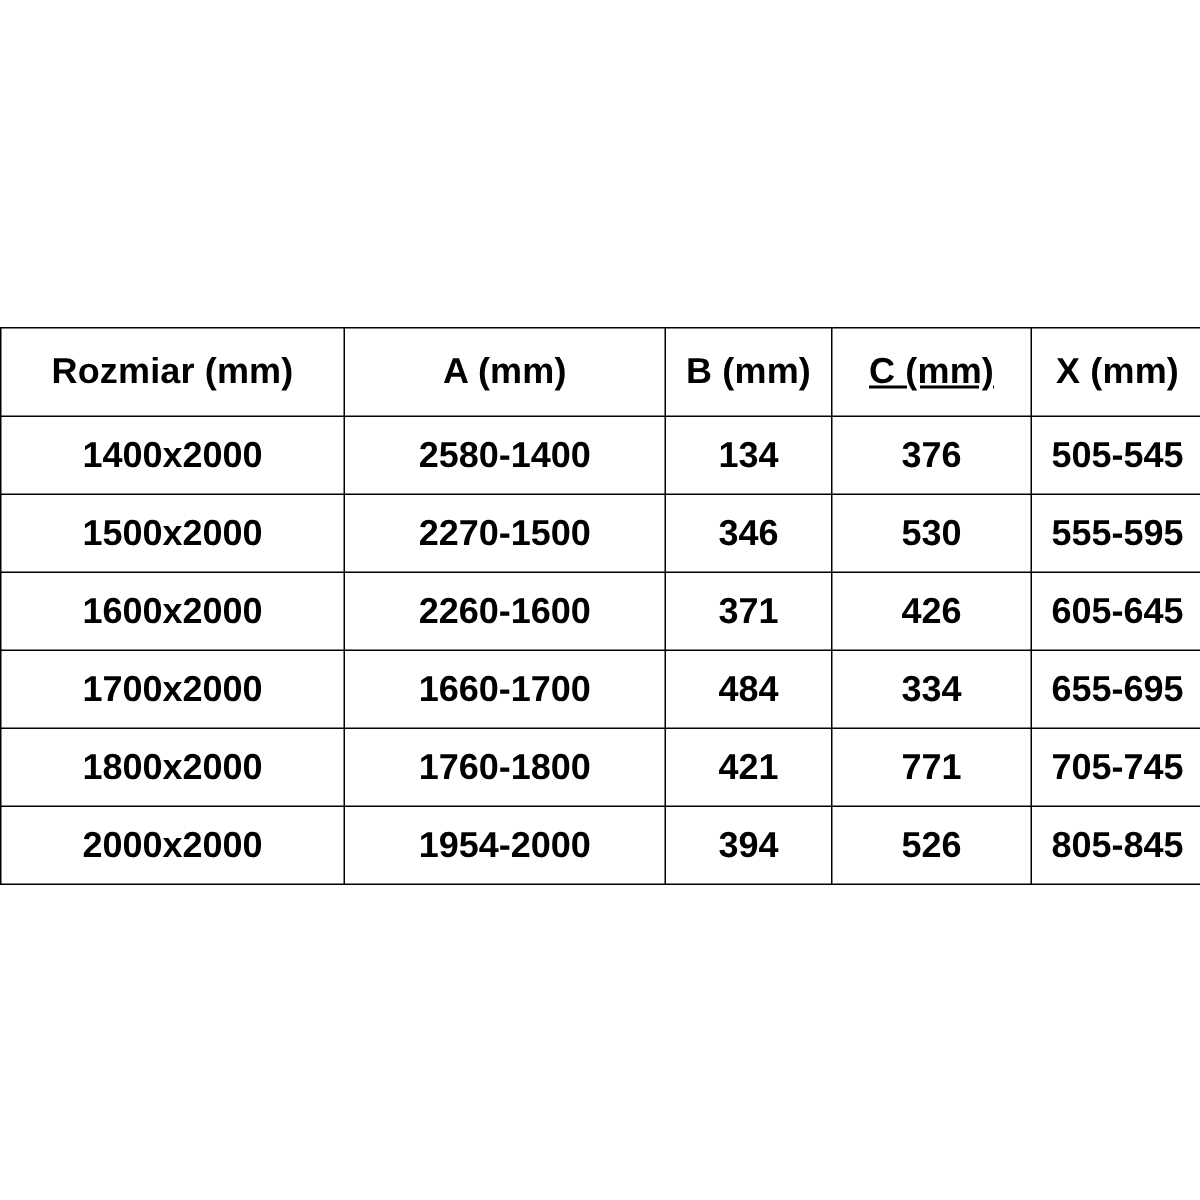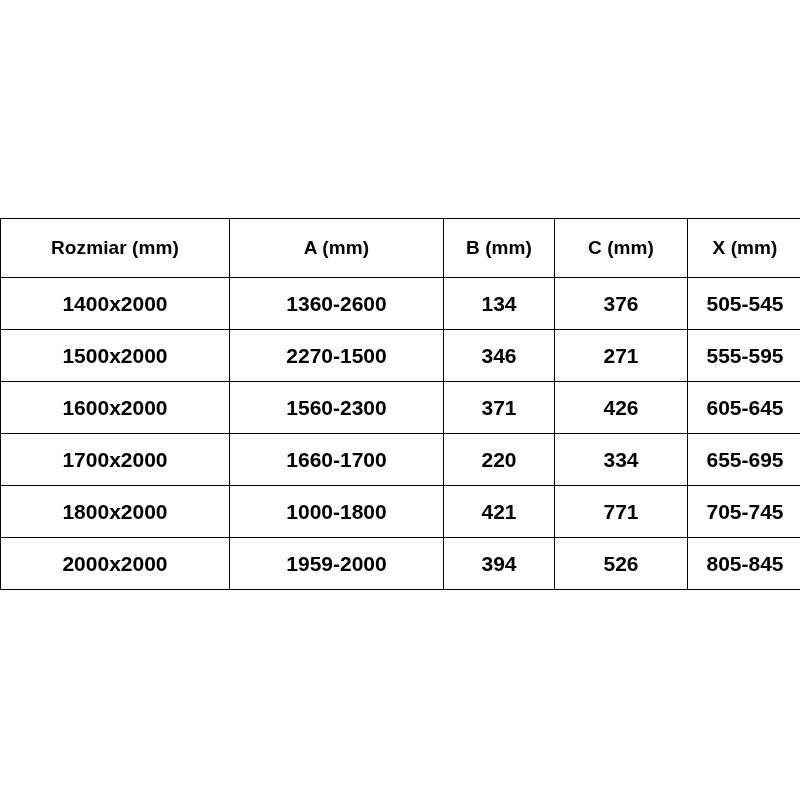--- a/index.html
+++ b/index.html
@@ -35,88 +35,88 @@
   table.spec td {
     border: 1px solid #000000;
     text-align: center;
     vertical-align: middle;
     font-weight: bold;
     color: #000000;
     padding: 0;
   }
   table.spec thead th {
     height: 58px;
-    font-size: 19px;
+    font-size: 24px;
     letter-spacing: 0.1px;
   }
   table.spec tbody td {
     height: 51px;
-    font-size: 21px;
+    font-size: 24px;
   }
   
   .col-size  { width: 228px; }
   .col-a     { width: 213px; margin-top: 28px; }
   .col-b     { width: 110px; }
-  .col-c     { width: 132px; }
+  .col-c     { width: 132px; text-decoration: underline; }
   .col-x     { width: 114px; }
 </style>
 </head>
 <body>
 
 <div class="page">
   <div class="table-wrap">
     <table class="spec">
       <thead>
         <tr>
           <th class="col-size">Rozmiar (mm)</th>
           <th class="col-a">A (mm)</th>
           <th class="col-b">B (mm)</th>
           <th class="col-c">C (mm)</th>
           <th class="col-x">X (mm)</th>
         </tr>
       </thead>
       <tbody>
         <tr>
           <td>1400x2000</td>
-          <td>1360-2600</td>
+          <td>2580-1400</td>
           <td>134</td>
           <td>376</td>
           <td>505-545</td>
         </tr>
         <tr>
           <td>1500x2000</td>
           <td>2270-1500</td>
           <td>346</td>
-          <td>271</td>
+          <td>530</td>
           <td>555-595</td>
         </tr>
         <tr>
           <td>1600x2000</td>
-          <td>1560-2300</td>
+          <td>2260-1600</td>
           <td>371</td>
           <td>426</td>
           <td>605-645</td>
         </tr>
         <tr>
           <td>1700x2000</td>
           <td>1660-1700</td>
-          <td>220</td>
+          <td>484</td>
           <td>334</td>
           <td>655-695</td>
         </tr>
         <tr>
           <td>1800x2000</td>
-          <td>1000-1800</td>
+          <td>1760-1800</td>
           <td>421</td>
           <td>771</td>
           <td>705-745</td>
         </tr>
         <tr>
           <td>2000x2000</td>
-          <td>1959-2000</td>
+          <td>1954-2000</td>
           <td>394</td>
           <td>526</td>
           <td>805-845</td>
         </tr>
       </tbody>
     </table>
   </div>
 </div>
 
 </body></html>

